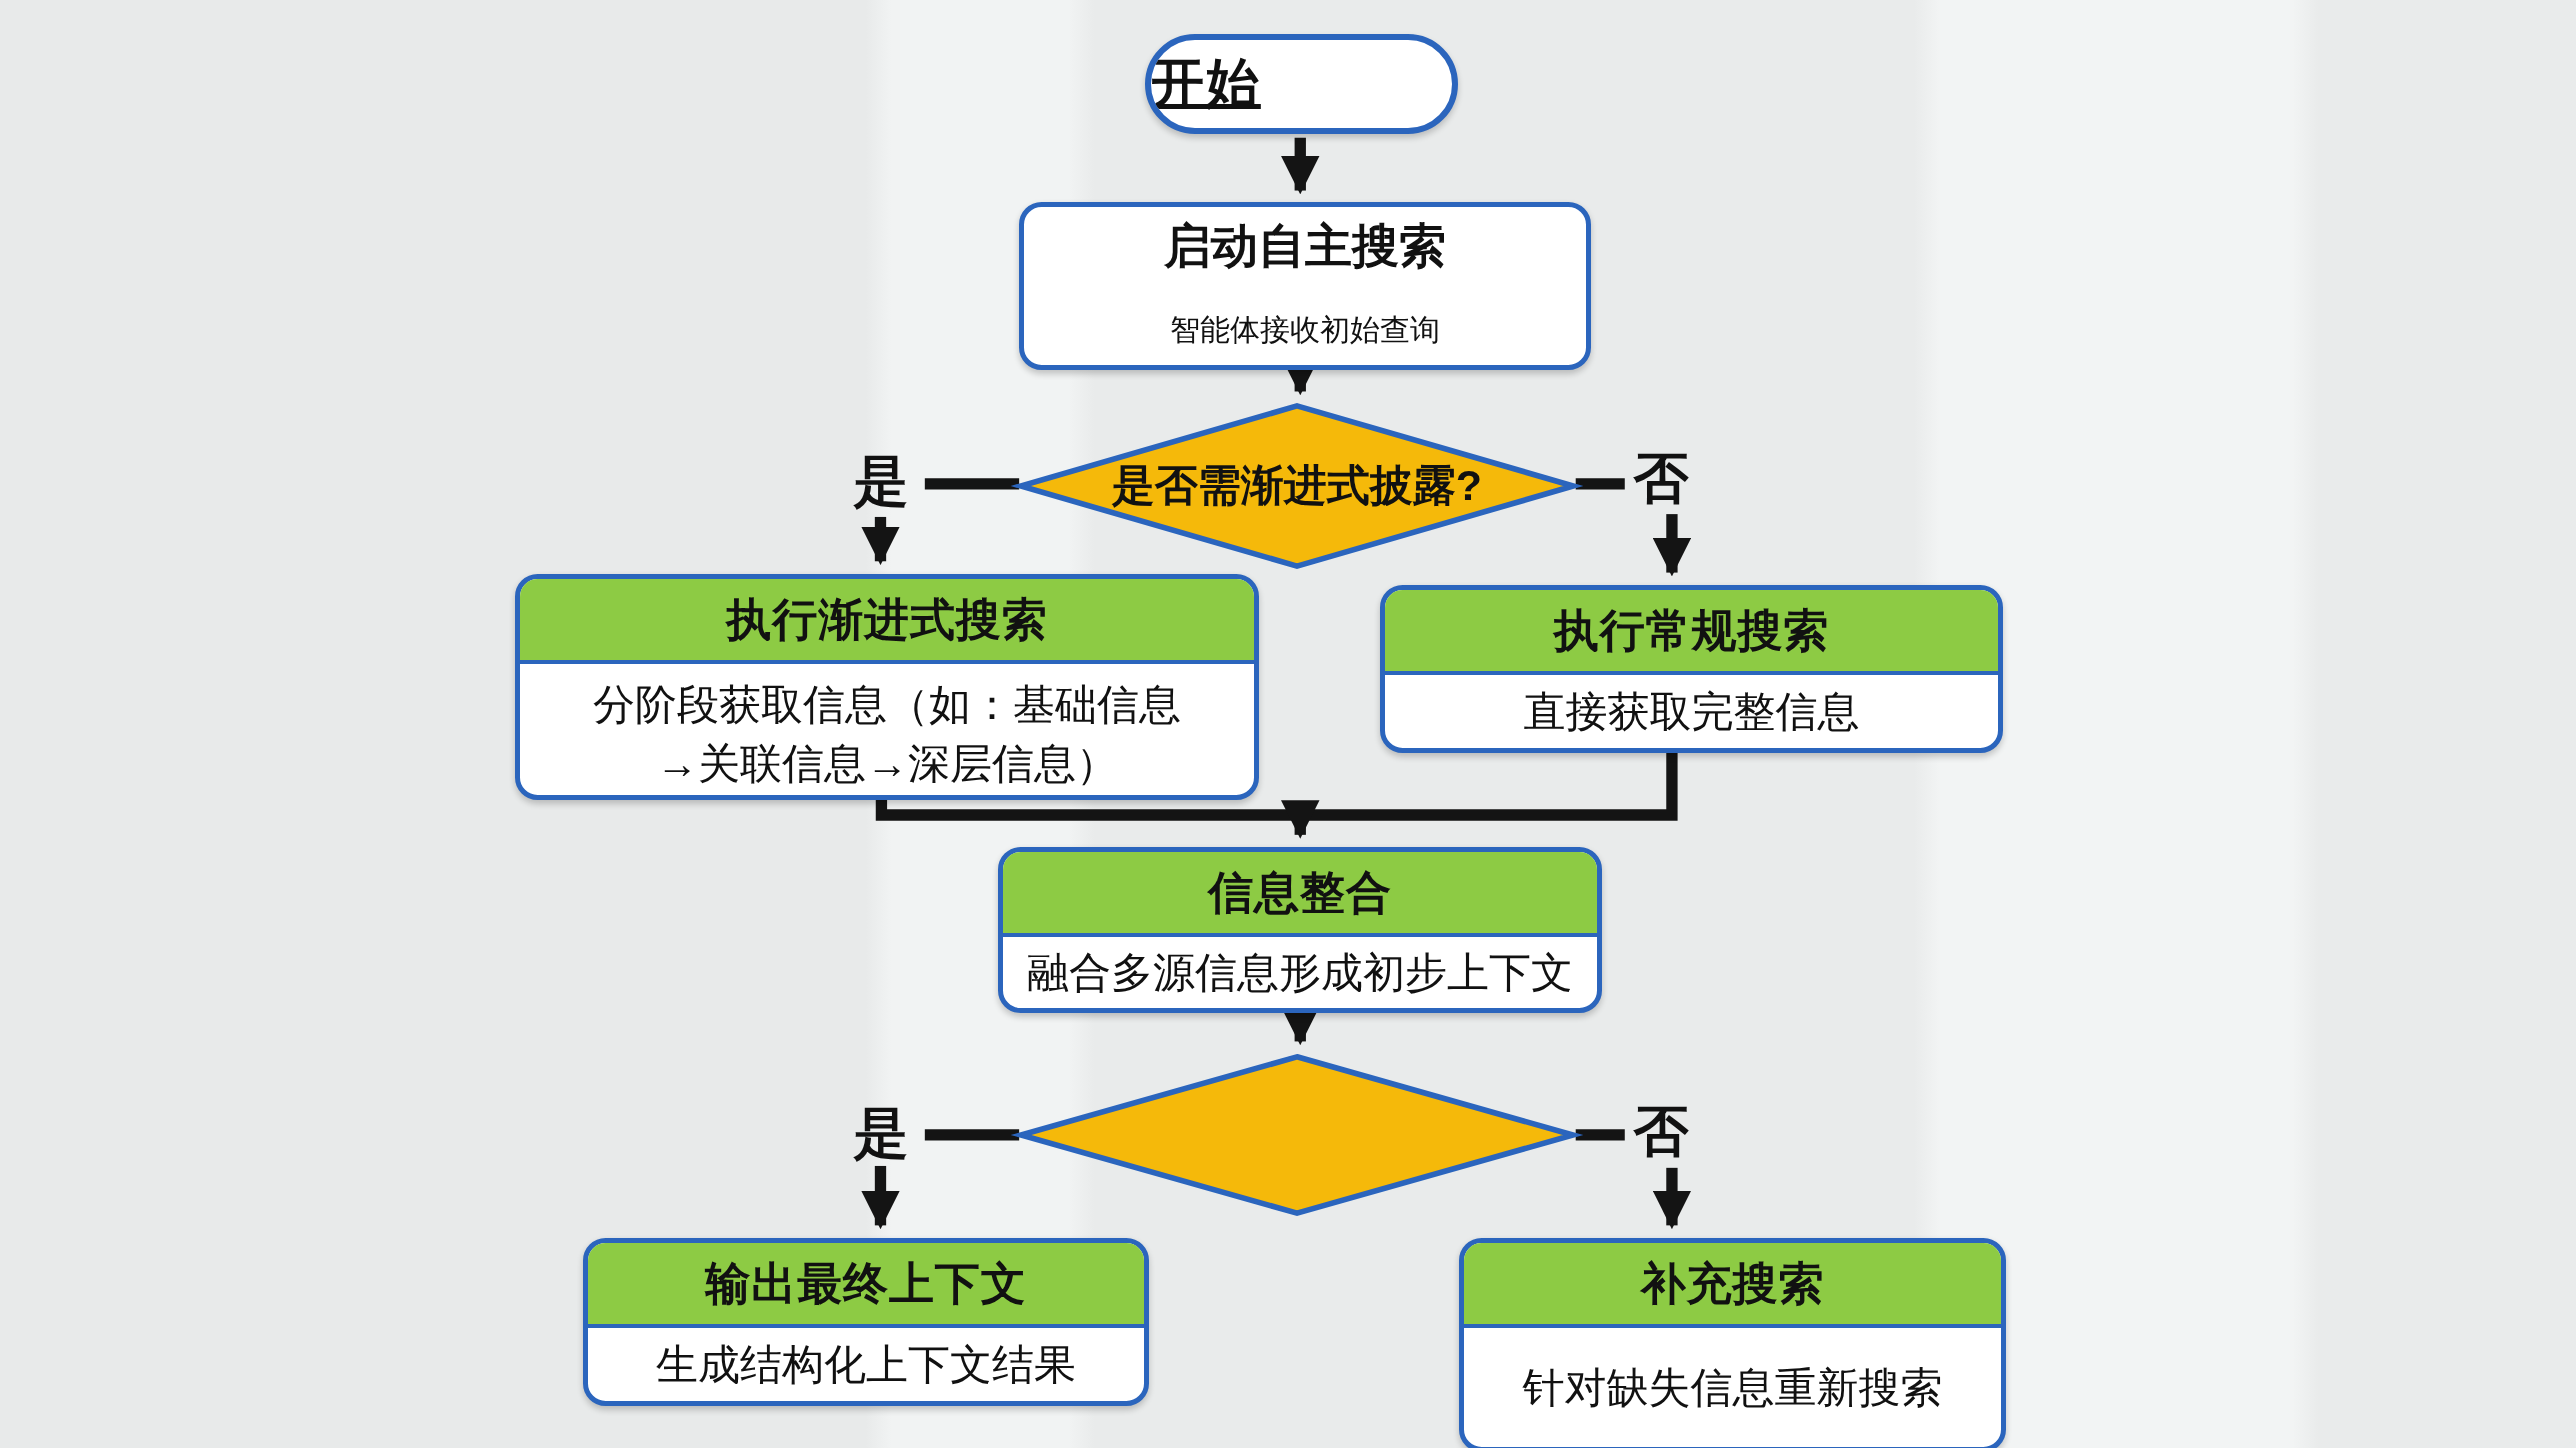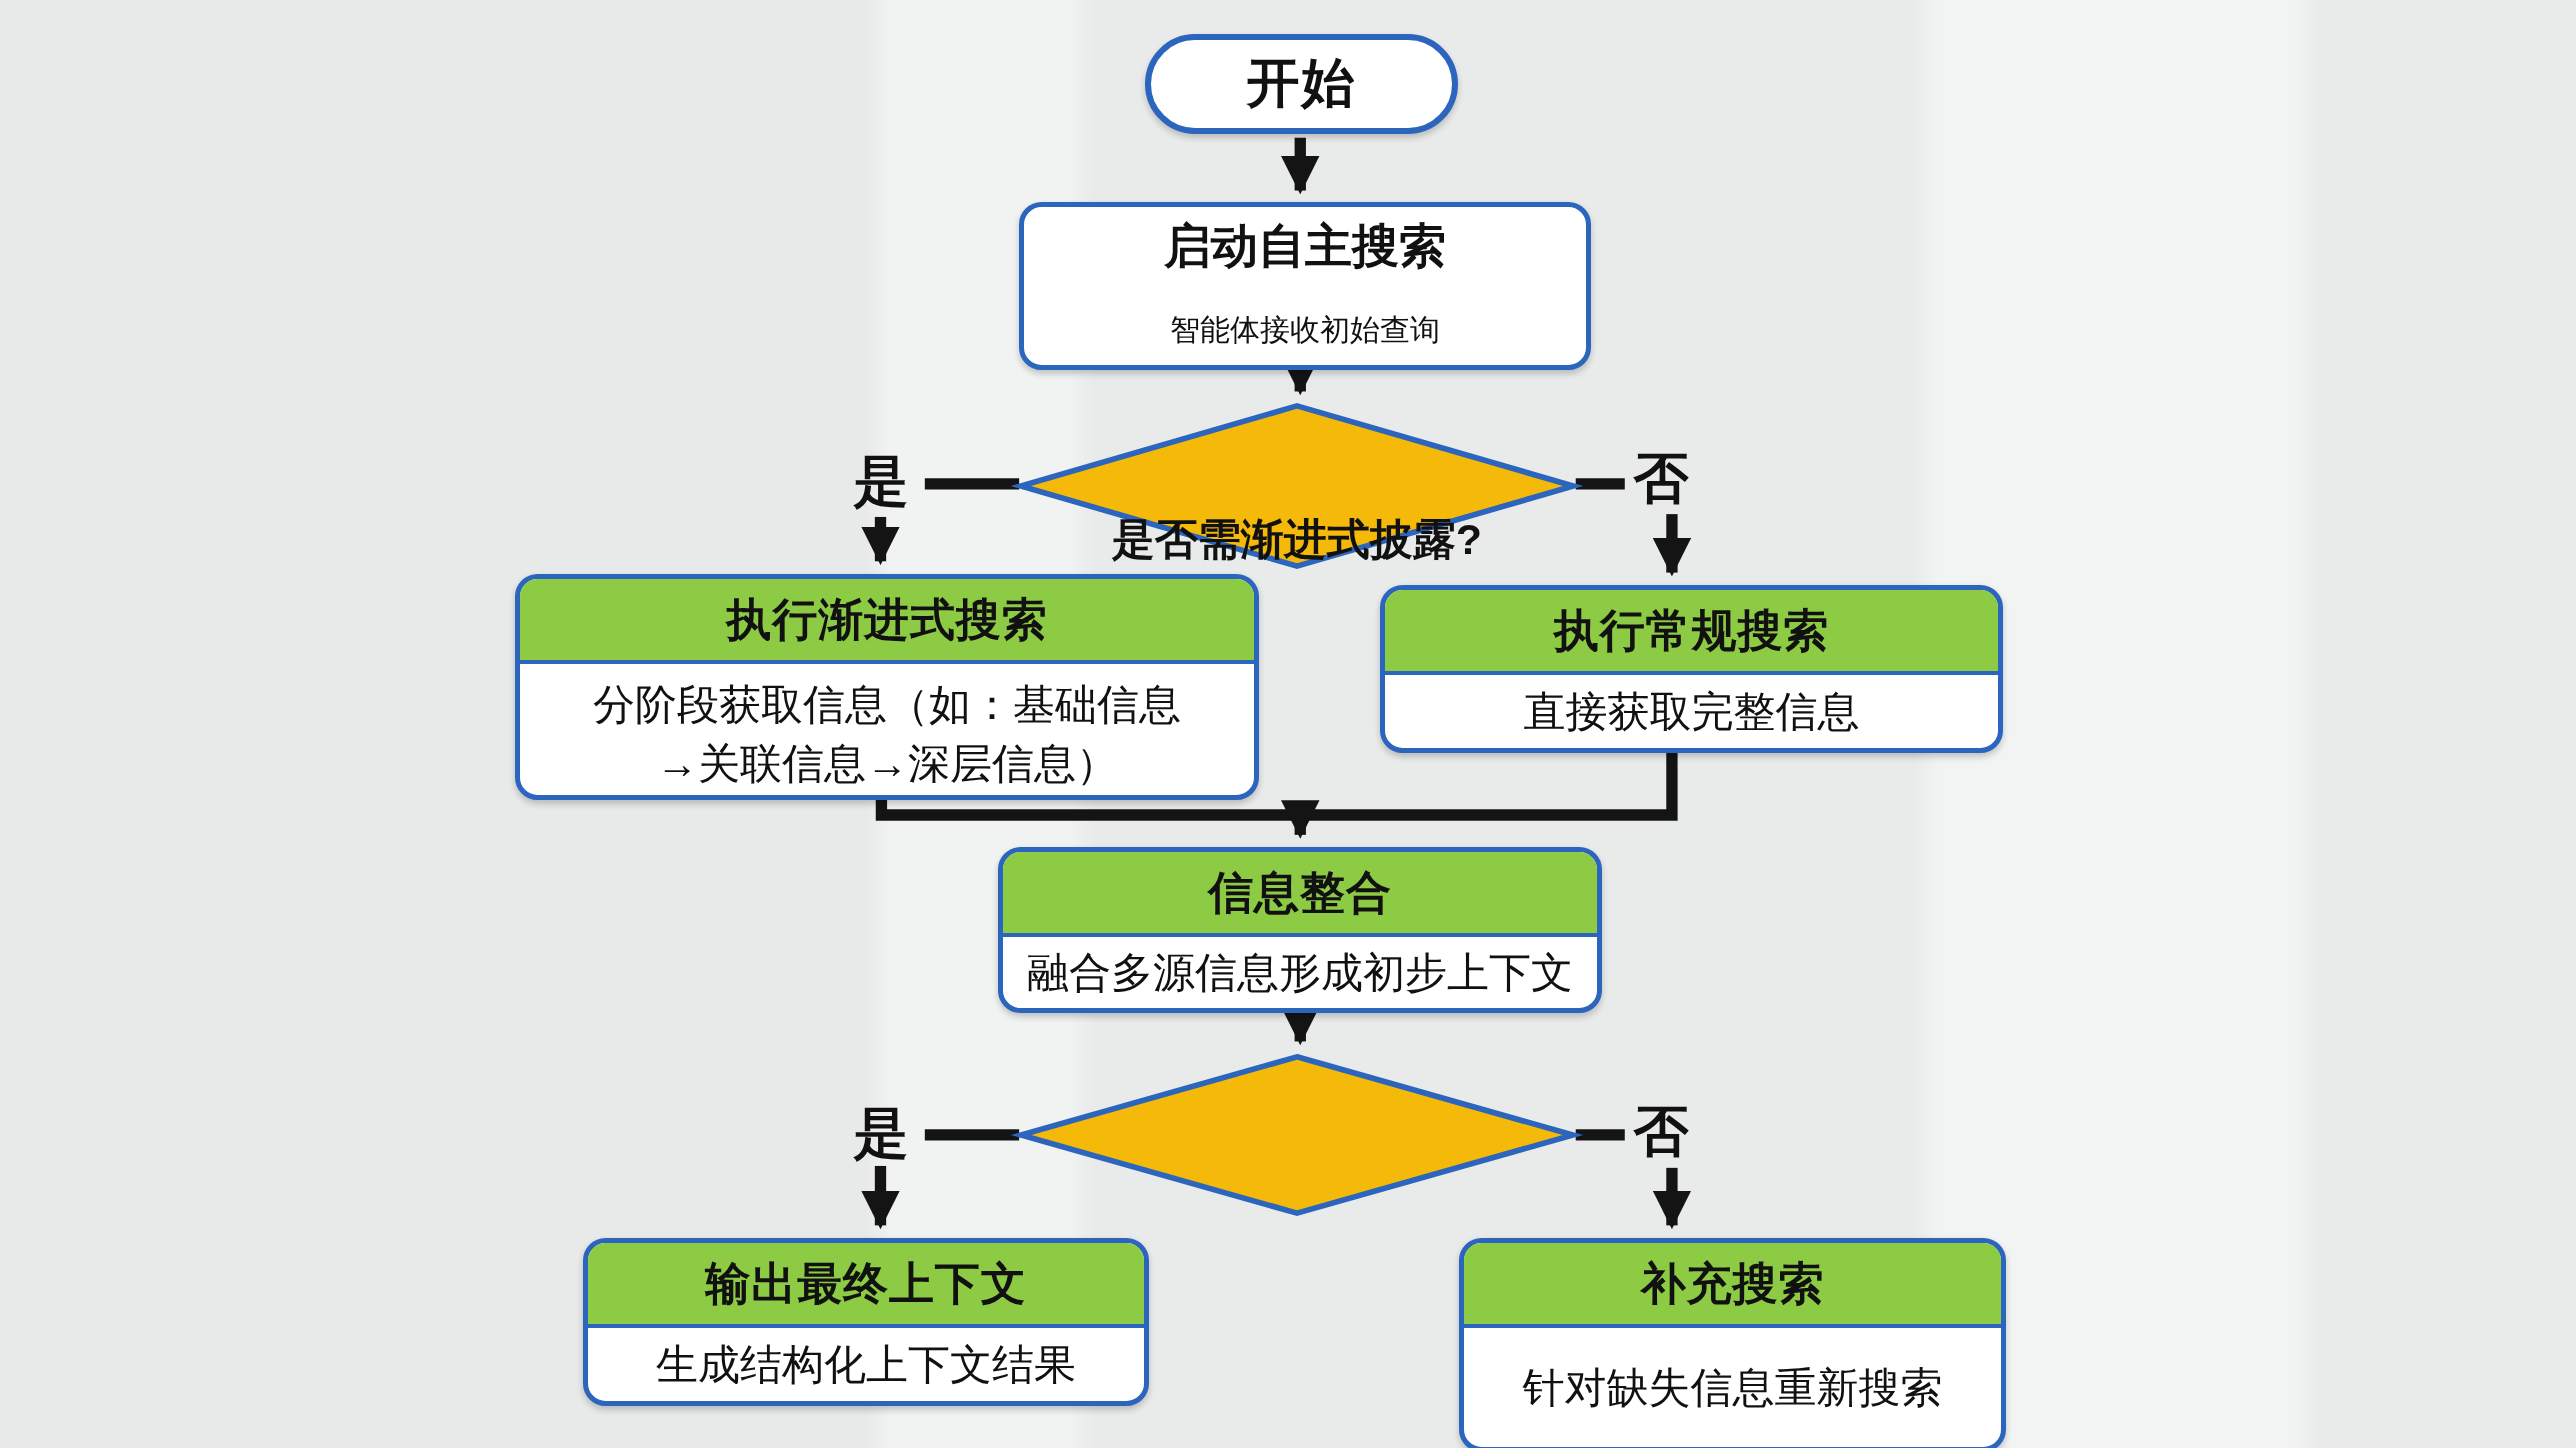--- a/index.html
+++ b/index.html
@@ -27,35 +27,35 @@
       #e9ebeb 90.0%, #e9ebeb 100%);
   }
   svg.wires{position:absolute;left:0;top:0;overflow:visible;}
   .wire{stroke:var(--connector-black);stroke-width:12;fill:none;stroke-linejoin:miter;}
   .ahead{fill:var(--connector-black);}
 
   .node{position:absolute;background:var(--node-fill-white);
     border:5.7px solid var(--node-border-blue);border-radius:22.6px;
     box-shadow:0 3.8px 6.6px rgba(0,0,0,.20);
     display:flex;flex-direction:column;overflow:hidden;}
-  .pill{border-radius:57px;border-width:6.6px;align-items:center;justify-content:center;}
+  .pill{border-radius:57px;border-width:6.6px;justify-content:center;text-decoration:underline;}
   .pill .title{font-size:53px;font-weight:700;letter-spacing:1.9px;}
 
   .plainbox{align-items:center;justify-content:center;gap:28px;}
   .plainbox .title{font-size:47px;font-weight:700;line-height:59px;}
   .plainbox .subtitle{font-size:30px;line-height:53px;}
 
   .hdrbox .hdr{background:var(--header-fill-green);
     border-bottom:4.7px solid var(--node-border-blue);
     flex:0 0 85px;display:flex;align-items:center;justify-content:center;}
   .hdrbox .hdr .title{font-size:45px;font-weight:700;letter-spacing:0.9px;}
   .hdrbox .bdy{flex:1 1 auto;display:flex;flex-direction:column;align-items:center;justify-content:center;background:var(--node-fill-white);border-radius:32px;}
   .hdrbox .bdy .subtitle{font-size:42px;line-height:59px;text-align:center;}
 
-  .diamond{position:absolute;display:flex;align-items:flex-end;justify-content:center;}
+  .diamond{position:absolute;display:flex;align-items:center;justify-content:center;}
   .diamond svg{position:absolute;left:0;top:0;overflow:visible;}
   .diamond .question{position:relative;font-size:43px;font-weight:600;z-index:2;}
 
   .edge-label{position:absolute;width:68px;text-align:center;
     font-size:55px;font-weight:600;line-height:62px;}
 
   
   #n-start{left:1145px;top:34px;width:313px;height:100px;}
   #n-launch{left:1019px;top:202px;width:572px;height:168px;}
   #d-1{left:1017px;top:403px;width:560px;height:166px;}

